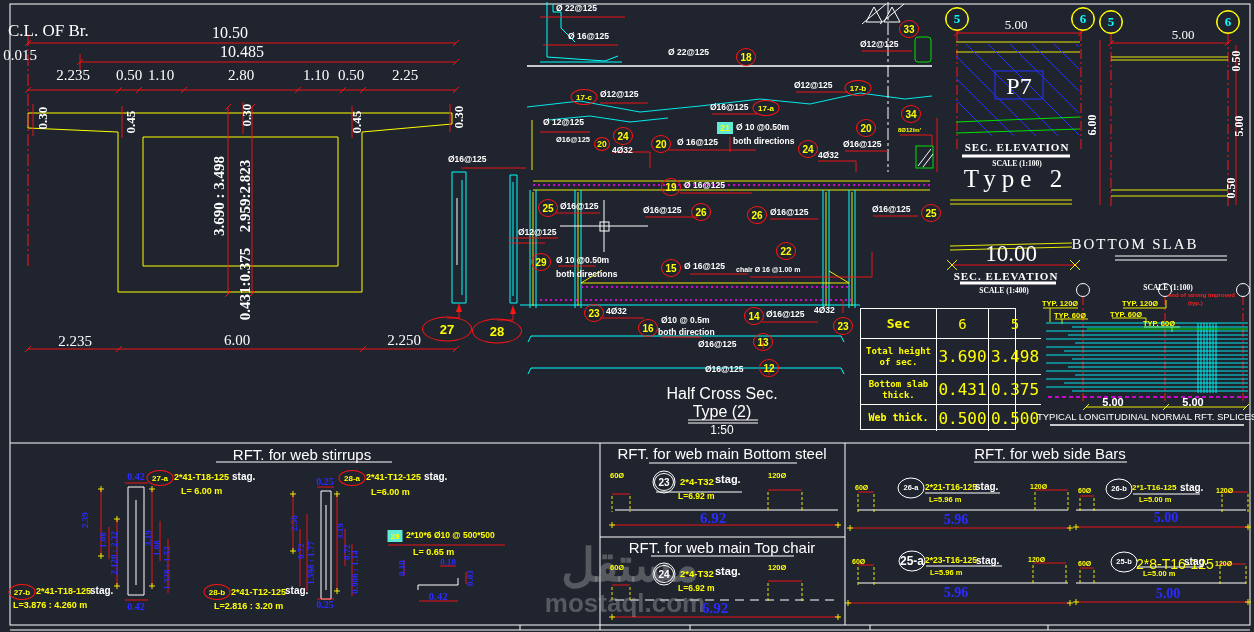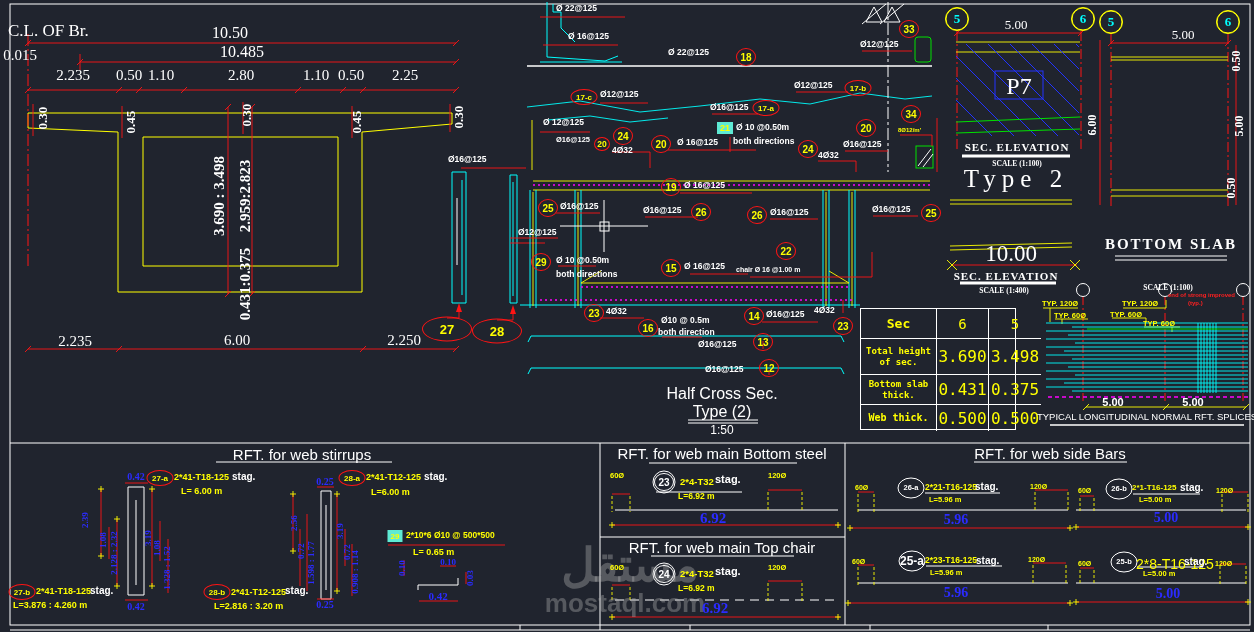--- a/index.html
+++ b/index.html
@@ -298,21 +298,21 @@
 <div class="t cw ser ctr" style="left:1017px;top:147px;font-size:11px;font-weight:bold;letter-spacing:1px">SEC. ELEVATION</div>
 <div class="t cw ser ctr" style="left:1017px;top:164px;font-size:7.5px;font-weight:bold">SCALE (1:100)</div>
 <div class="t cw ser rot" style="left:1092px;top:125px;font-size:12px;font-weight:bold">6.00</div>
 <div class="t cw ser ctr" style="left:1016px;top:178px;font-size:25px;letter-spacing:6px">Type 2</div>
 <div class="t cw ser ctr" style="left:1011px;top:253px;font-size:23px">10.00</div>
 <div class="t cw ser ctr" style="left:1006px;top:276px;font-size:11px;font-weight:bold;letter-spacing:1px">SEC. ELEVATION</div>
 <div class="t cw ser ctr" style="left:1004px;top:291px;font-size:7.5px;font-weight:bold">SCALE (1:400)</div>
 <div class="t cw ser rot" style="left:1236px;top:61px;font-size:12px;font-weight:bold">0.50</div>
 <div class="t cw ser rot" style="left:1239px;top:126px;font-size:12px;font-weight:bold">5.00</div>
 <div class="t cw ser rot" style="left:1231px;top:188px;font-size:12px;font-weight:bold">0.50</div>
-<div class="t cw ser ctr" style="left:1171px;top:244px;font-size:15px;font-weight:bold;letter-spacing:2px">BOTTOM SLAB</div>
+<div class="t cw ser ctr" style="left:1135px;top:244px;font-size:15px;font-weight:normal;letter-spacing:2px">BOTTOM SLAB</div>
 <div class="t cw ser ctr" style="left:1168px;top:288px;font-size:7.5px;font-weight:bold">SCALE (1:100)</div>
 
 <div class="tbl" style="left:860px;top:308px;width:156px;height:122px">
   <div class="tval" style="font-size:13px;font-weight:bold">Sec</div>
   <div class="tval" style="font-size:14px">6</div>
   <div class="tval" style="font-size:14px">5</div>
   <div class="tlab">Total height of sec.</div>
   <div class="tval">3.690</div>
   <div class="tval">3.498</div>
   <div class="tlab">Bottom slab thick.</div>

